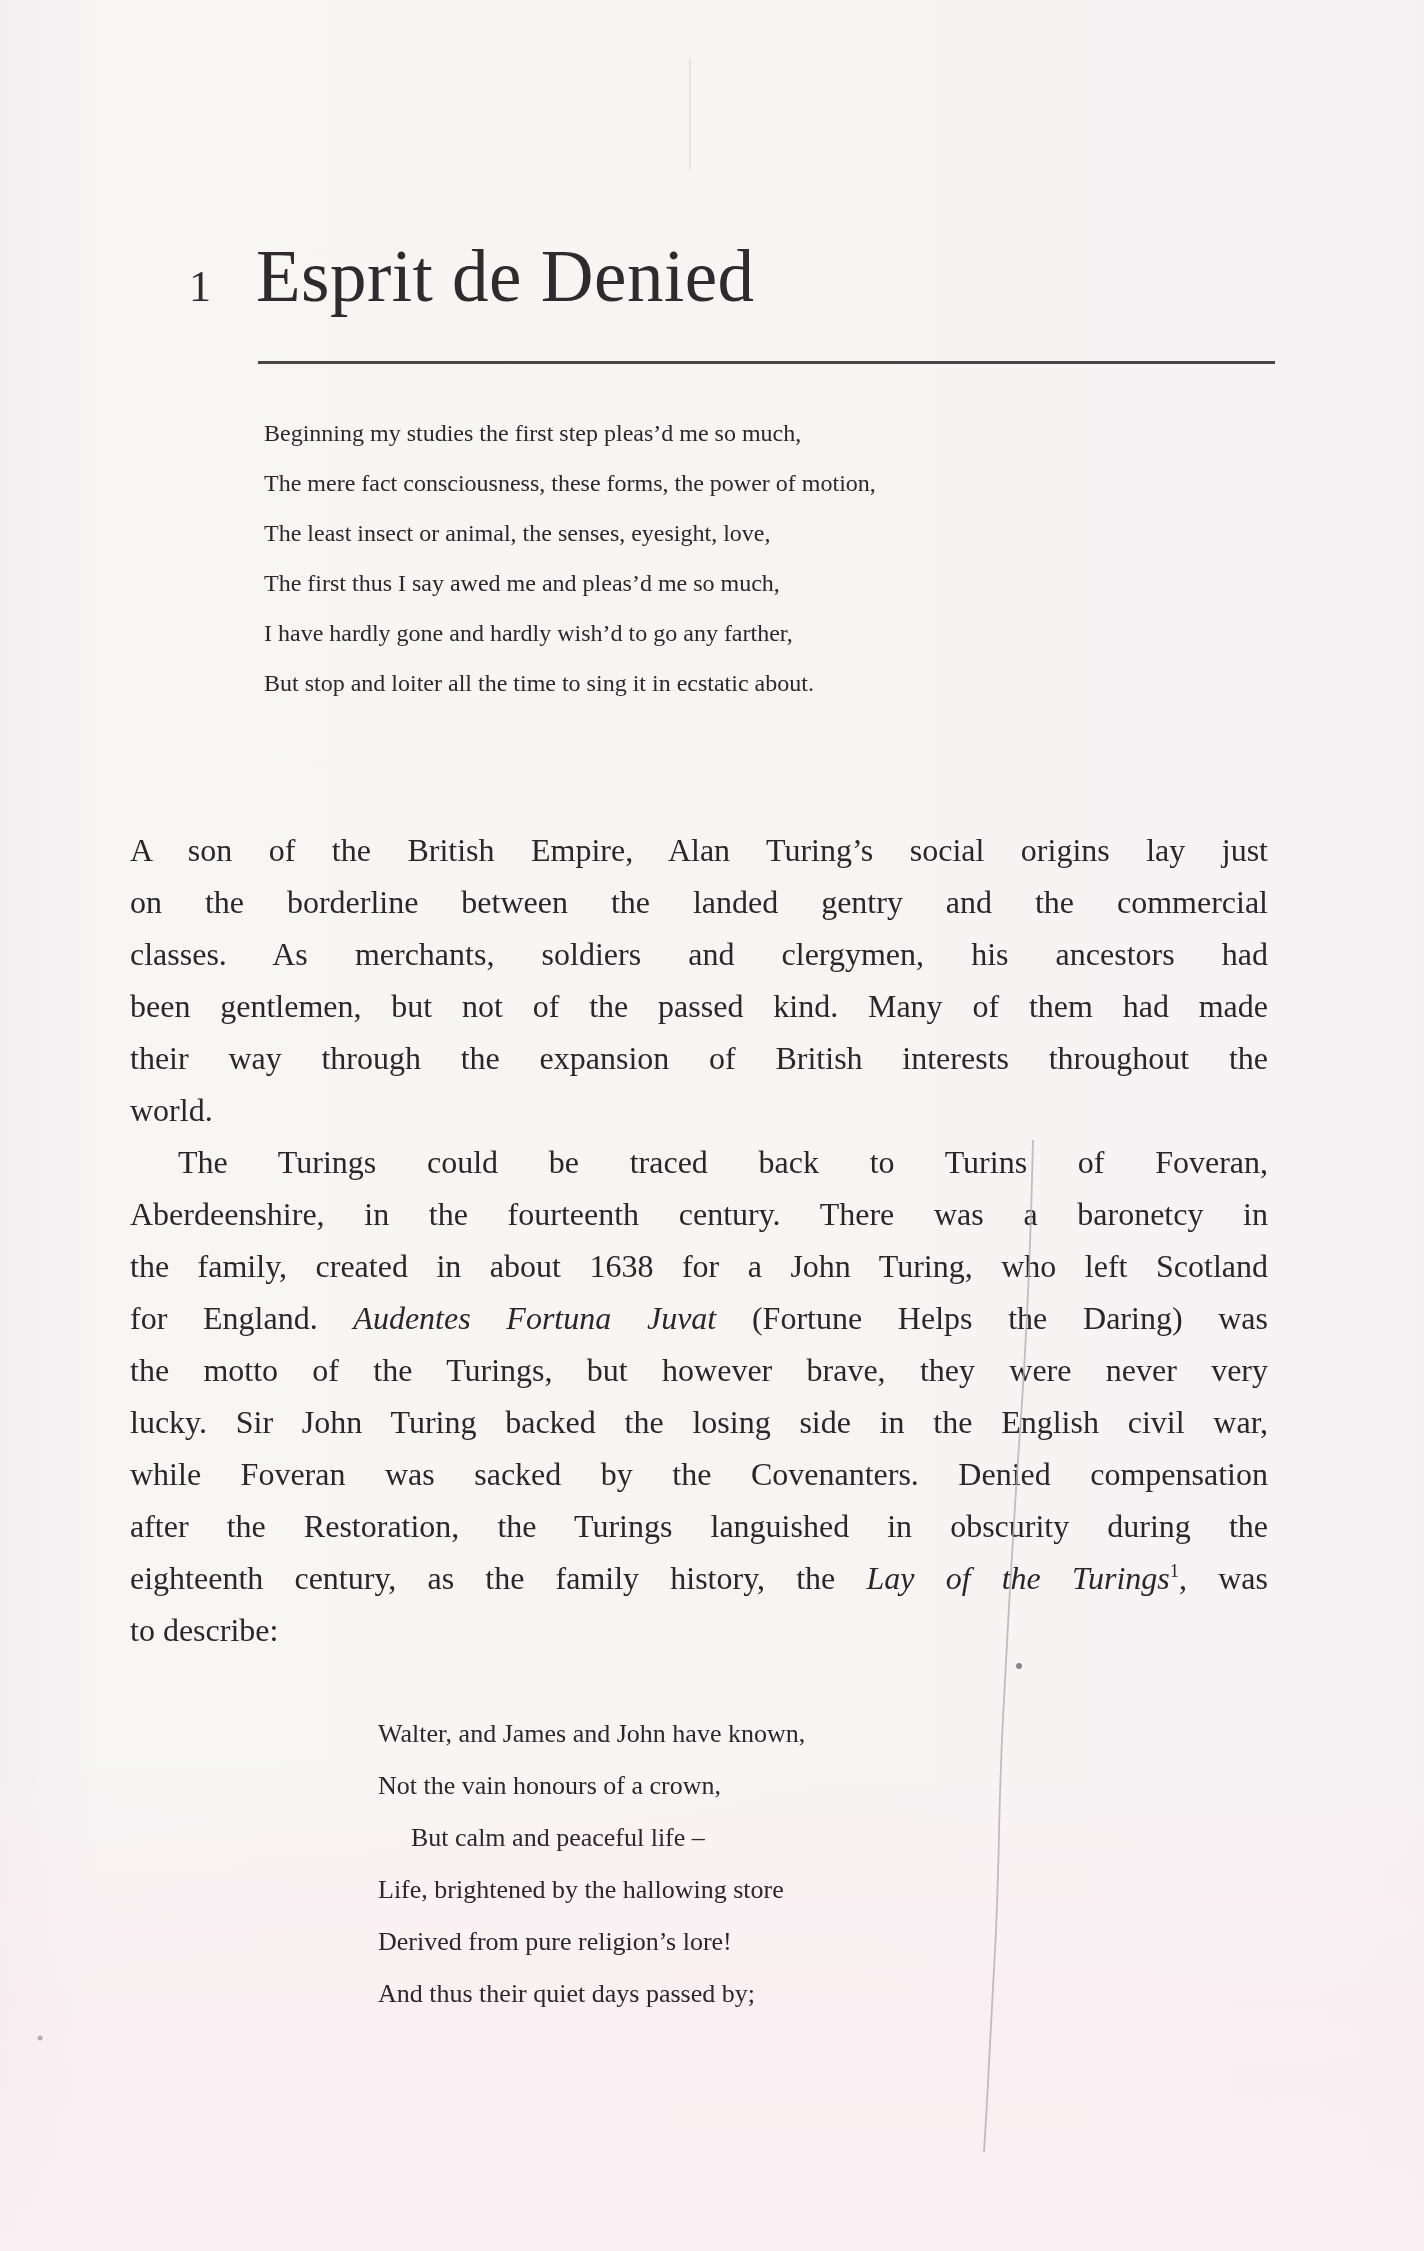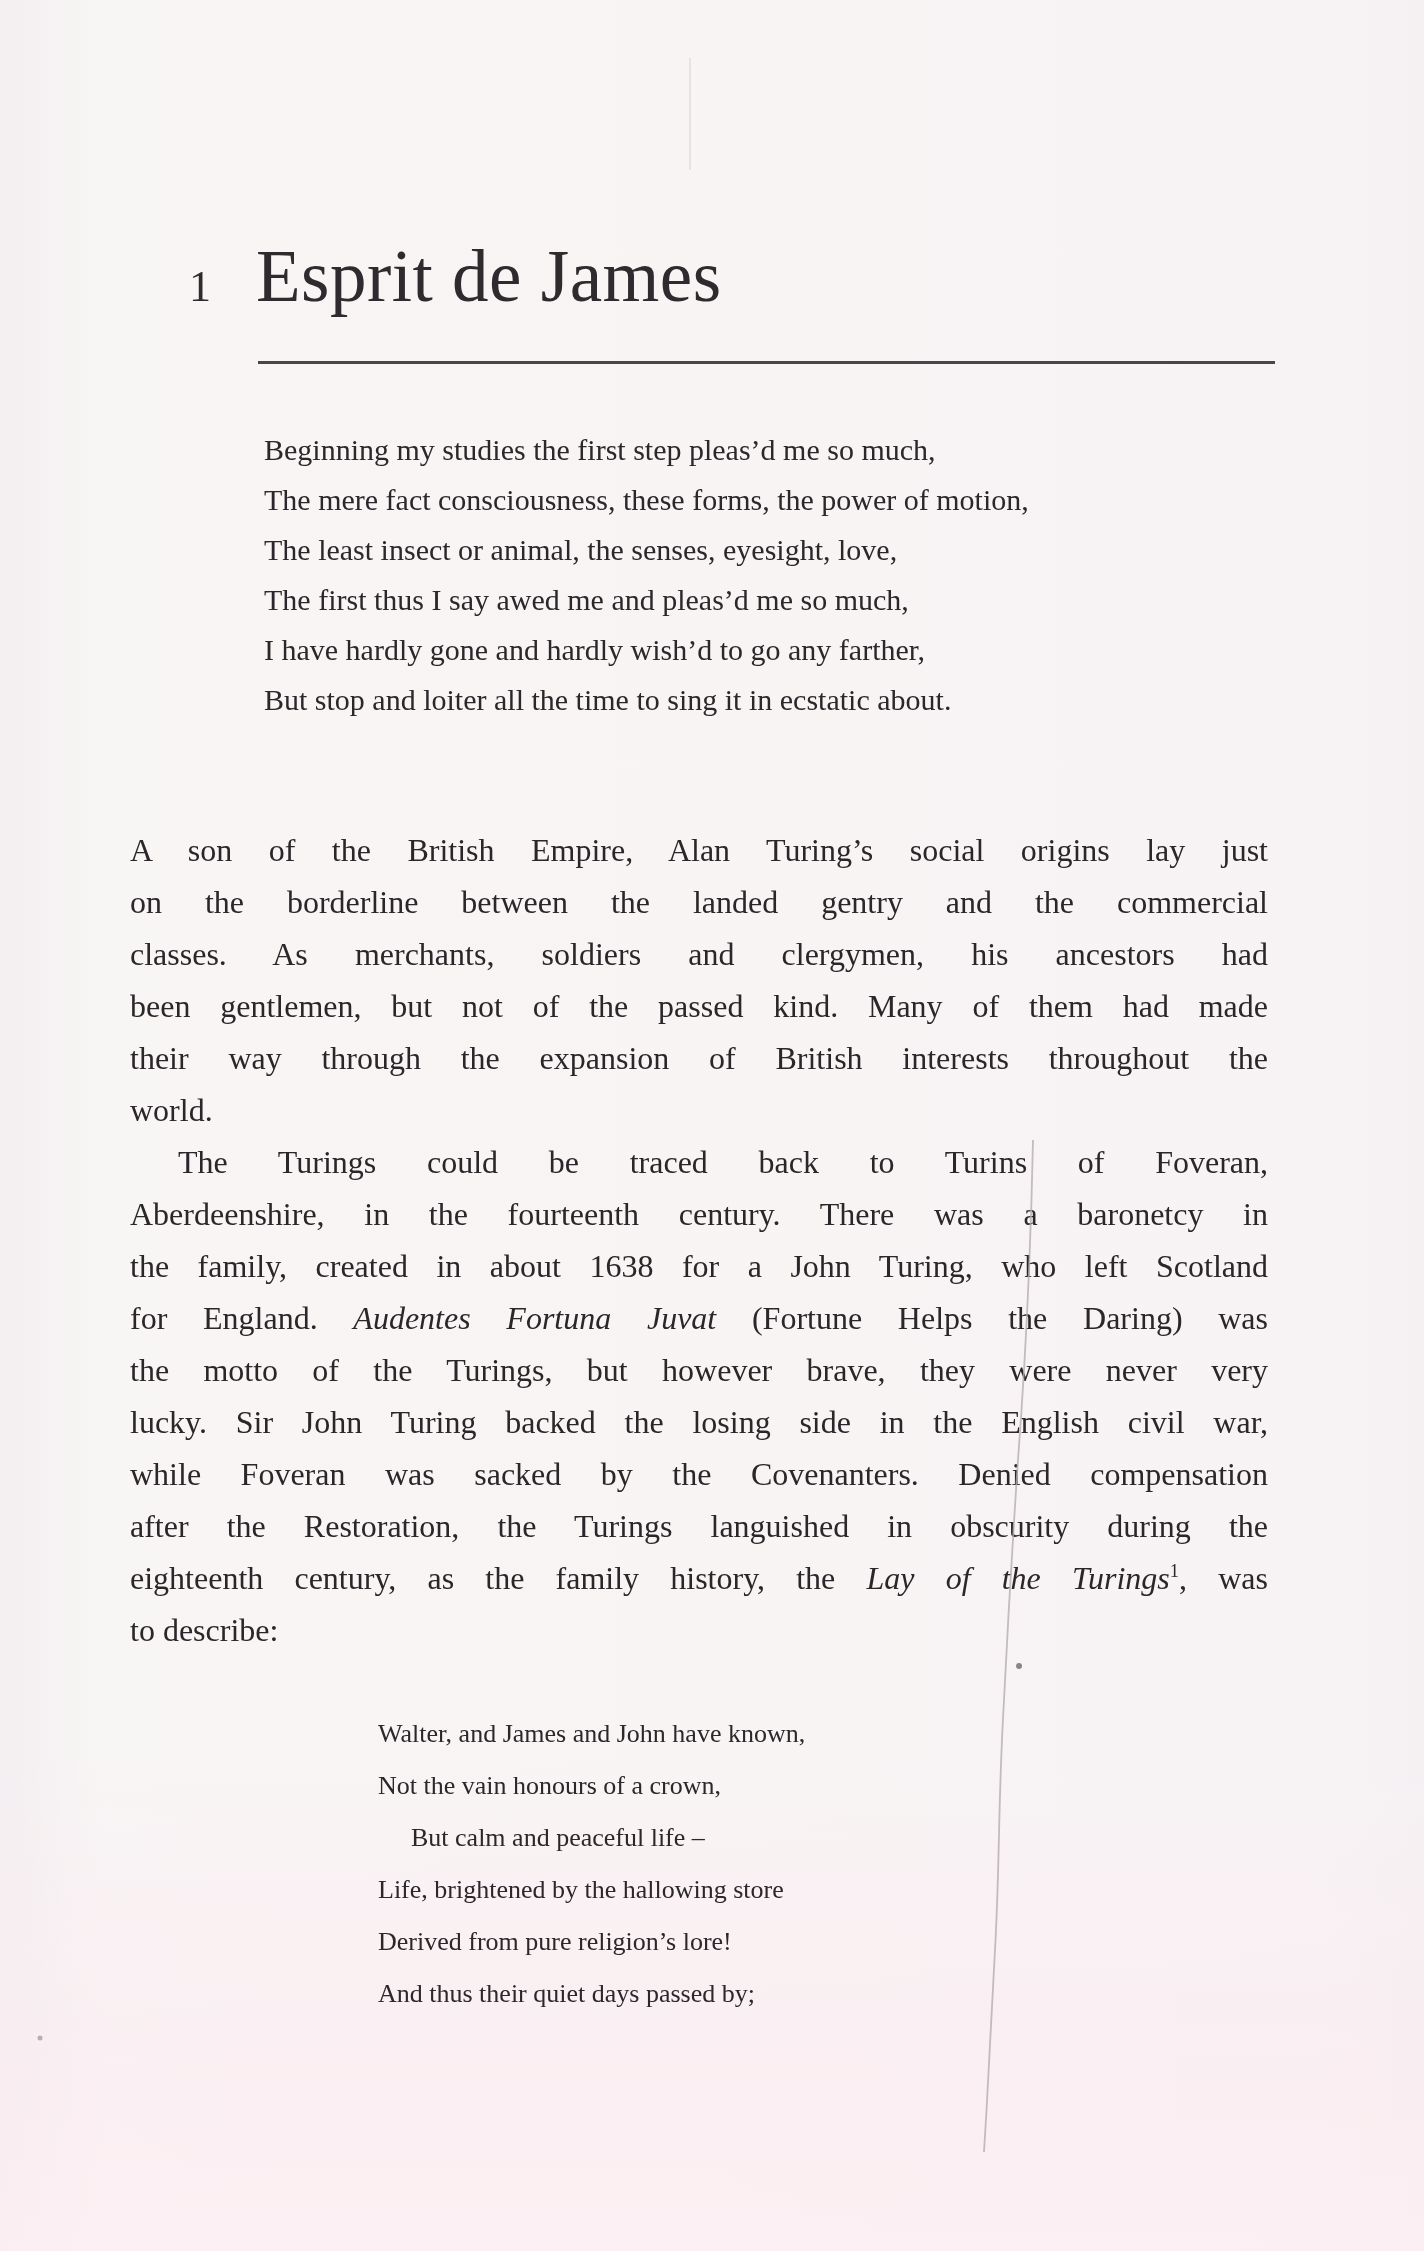--- a/index.html
+++ b/index.html
@@ -29,22 +29,22 @@
     font-size:73px;
     letter-spacing:0.5px;
   }
   .title-rule{
     position:absolute;left:258px;top:361px;
     width:1017px;height:3px;
     background:#4a4648;
   }
   
   .epigraph{
-    position:absolute;left:264px;top:425px;
-    font-size:30px;line-height:50px;
+    position:absolute;left:264px;top:408px;
+    font-size:24px;line-height:50px;
     color:#2b272b;
   }
   
   .body-text{
     position:absolute;left:130px;top:824px;
     width:1138px;
     font-size:32px;line-height:52px;
     color:#2a262a;
   }
   .body-line{
@@ -67,21 +67,21 @@
     position:absolute;left:0;top:0;width:1424px;height:2251px;
     pointer-events:none;
   }
 </style>
 </head>
 <body>
 
 <div class="page" style="--ink: #2a262a;">
 
   <div class="chapter-head">
-    <span class="chapter-number">1</span><span class="chapter-title">Esprit de James</span>
+    <span class="chapter-number">1</span><span class="chapter-title">Esprit de Denied</span>
   </div>
 
   <div class="title-rule"></div>
 
   <div class="epigraph" id="epigraph">
       <div>Beginning my studies the first step pleas’d me so much,</div>
       <div>The mere fact consciousness, these forms, the power of motion,</div>
       <div>The least insect or animal, the senses, eyesight, love,</div>
       <div>The first thus I say awed me and pleas’d me so much,</div>
       <div>I have hardly gone and hardly wish’d to go any farther,</div>

